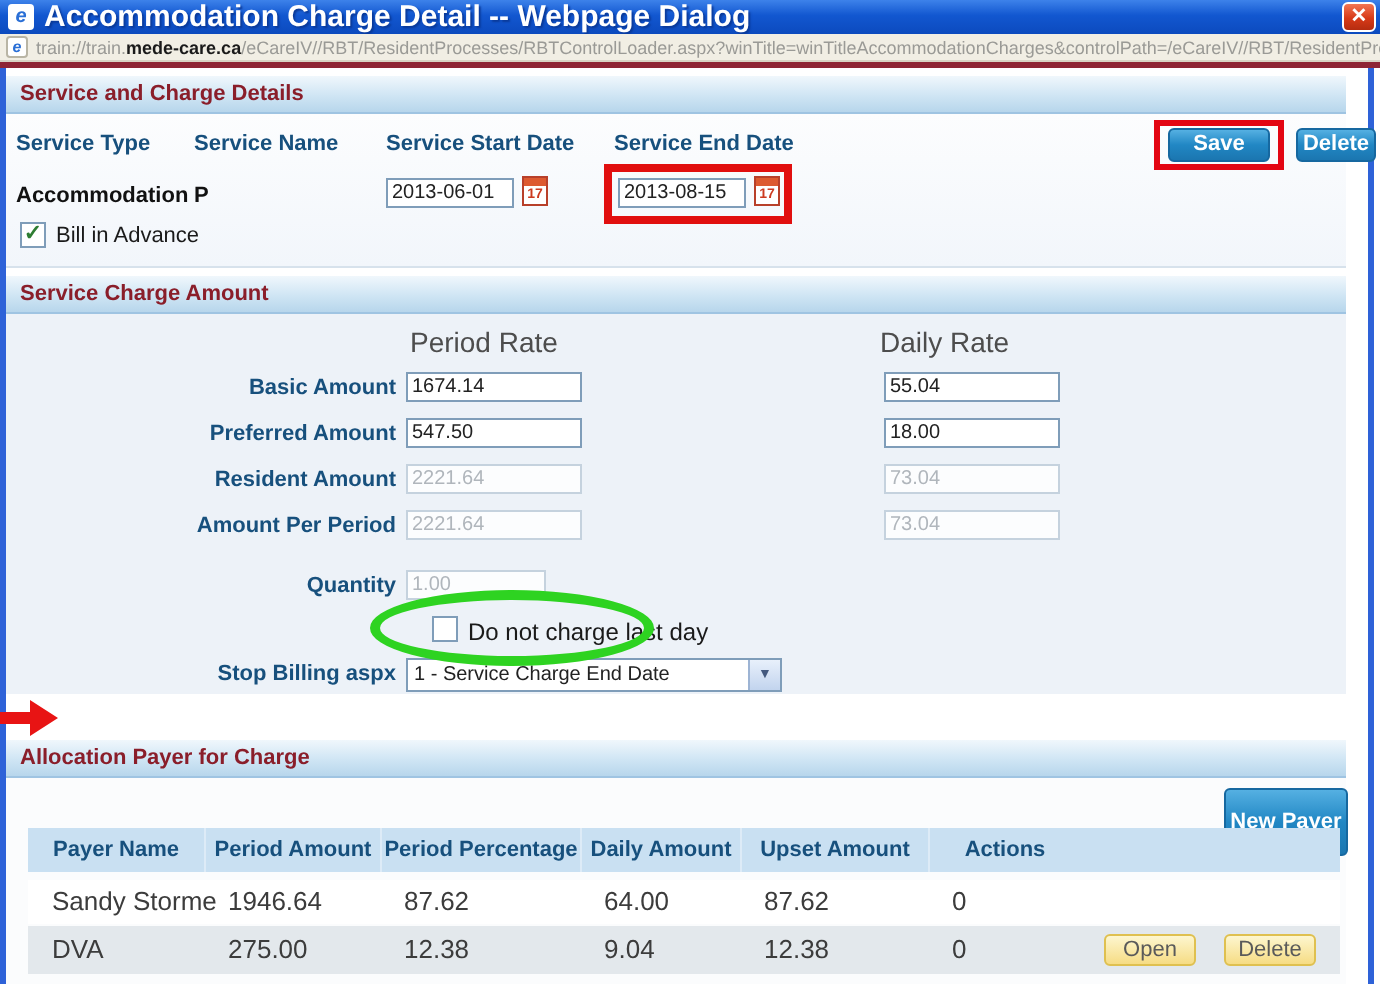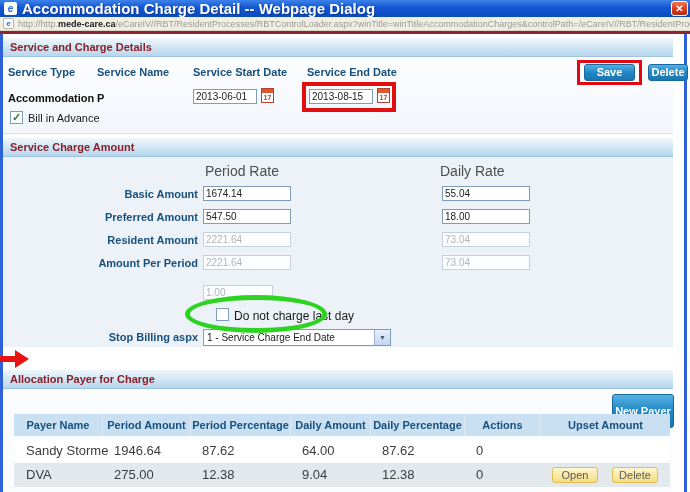--- a/index.html
+++ b/index.html
@@ -110,21 +110,21 @@
 <div id="dialog">
 
   <div class="titlebar">
     <span class="title-ie">e</span>
     <span class="title-text">Accommodation Charge Detail -- Webpage Dialog</span>
     <span class="close-btn">✕</span>
   </div>
 
   <div class="addressbar">
     <span class="addr-ie">e</span>
-    <span class="addr-url"><span>http://http.</span><span class="domain">mede-care.ca</span><span>/eCareIV//RBT/ResidentProcesses/RBTControlLoader.aspx?winTitle=winTitleAccommodationCharges&amp;controlPath=/eCareIV//RBT/ResidentProcesses/Controls/RBTAccommodationC</span></span>
+    <span class="addr-url"><span>train://train.</span><span class="domain">mede-care.ca</span><span>/eCareIV//RBT/ResidentProcesses/RBTControlLoader.aspx?winTitle=winTitleAccommodationCharges&amp;controlPath=/eCareIV//RBT/ResidentProcesses/Controls/RBTAccommodationC</span></span>
   </div>
 
   <div class="maroon-rule"></div>
   <div class="border-left"></div>
   <div class="border-right"></div>
 
   <div class="section-bar" id="bar-service">Service and Charge Details</div>
   <div class="sec1-body"></div>
 
   <span class="col-label" style="left:8px;">Service Type</span>
@@ -171,20 +171,21 @@
     <input class="xp-input p-input" disabled="" value="2221.64" style="">
     <input class="xp-input d-input" disabled="" value="73.04" style="">
   </div>
   <div class="amt-row" id="amt-row-3">
     <span class="amt-label">Amount Per Period</span>
     <input class="xp-input p-input" disabled="" value="2221.64" style="">
     <input class="xp-input d-input" disabled="" value="73.04" style="">
   </div>
 
   <div class="amt-row" id="qty-row">
+    <span class="amt-label">Quantity</span>
     <input class="xp-input p-input" disabled="" value="1.00" style="">
   </div>
 
   <span class="chk" id="chk-lastday"></span>
   <span class="chk-label" id="chk-row-label">Do not charge last day</span>
 
   <div class="amt-row" id="stop-row">
     <span class="amt-label">Stop Billing aspx</span>
     <span class="xp-select">
       <span class="sel-text">1 - Service Charge End Date</span>
@@ -194,23 +195,22 @@
 
   <div class="section-bar" id="bar-alloc">Allocation Payer for Charge</div>
   <div class="sec3-body"></div>
   <button class="blue-btn" id="new-payer-btn">New Payer</button>
 
   <div class="grid grid-head">
     <span class="hcell">Payer Name</span>
     <span class="hcell">Period Amount</span>
     <span class="hcell">Period Percentage</span>
     <span class="hcell">Daily Amount</span>
-    <span class="hcell">Daily Percentage</span>
+    <span class="hcell">Upset Amount</span>
     <span class="hcell">Actions</span>
-    <span class="hcell">Upset Amount</span>
   </div>
 
   <div class="grid grid-row" id="grid-row-0">
     <span class="cell">Sandy Storme</span>
     <span class="cell">1946.64</span>
     <span class="cell">87.62</span>
     <span class="cell">64.00</span>
     <span class="cell">87.62</span>
     <span class="cell">0</span>
     <span class="cell"></span>

